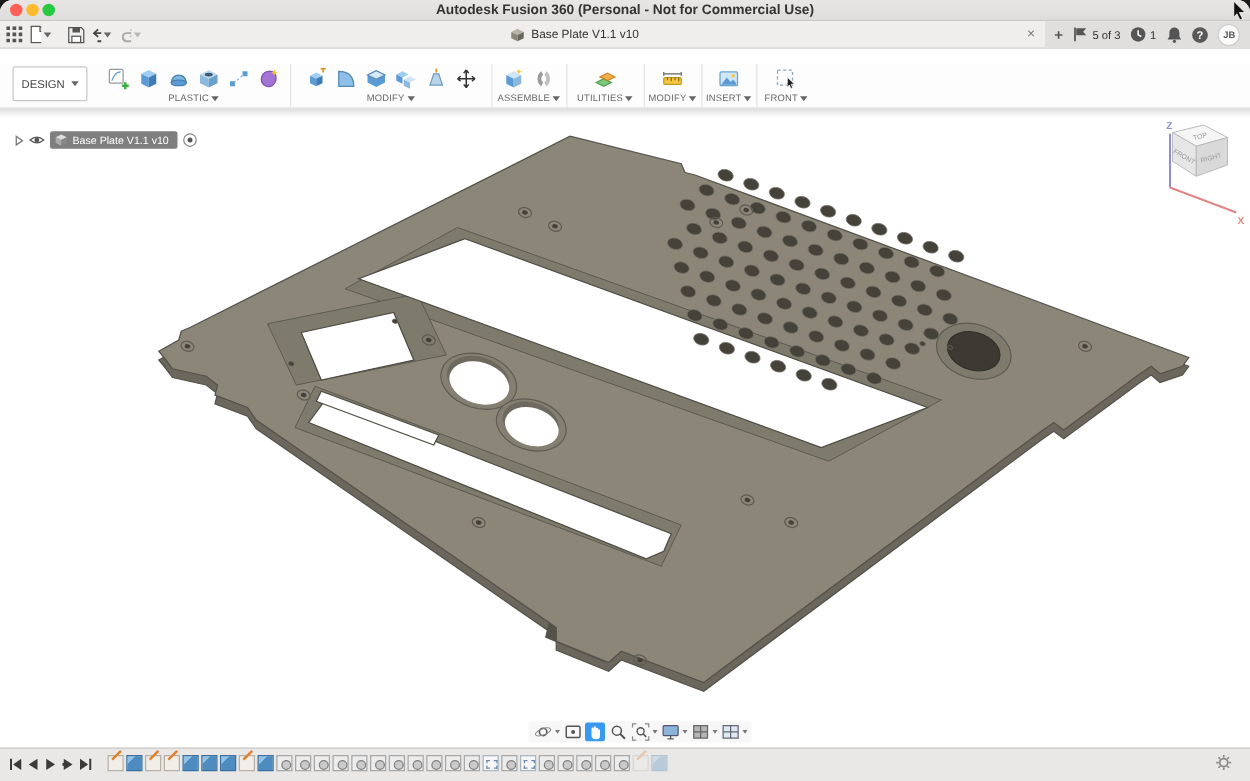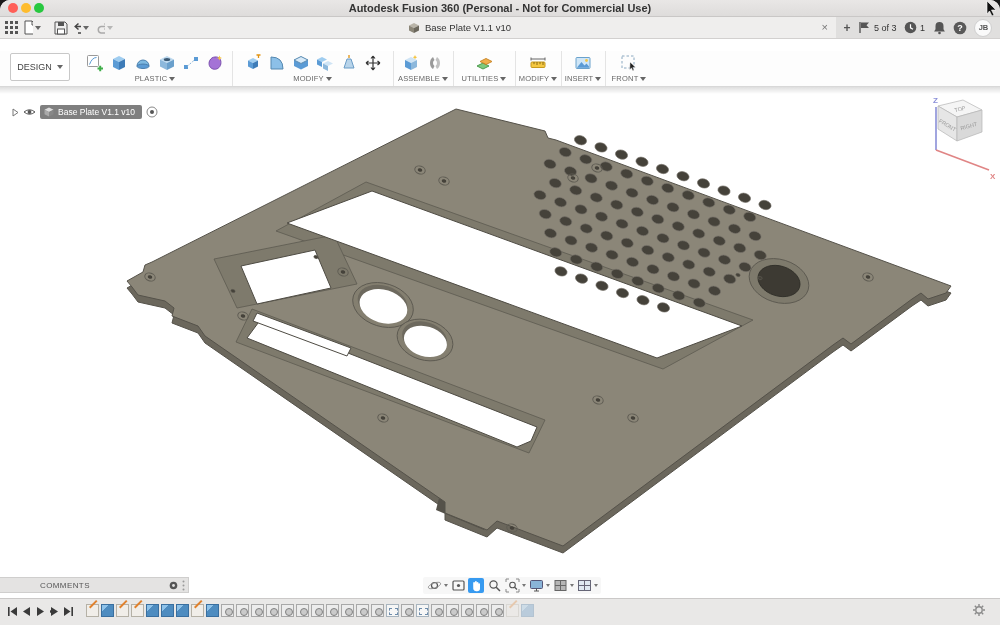--- a/index.html
+++ b/index.html
@@ -483,34 +483,20 @@
           <polygon points="9.5,2.8 5,5 5,9.5 9.5,7.3" fill="#888"></polygon>
         </svg>
       <span>Base Plate V1.1 v10</span>
     </span>
     <svg width="12" height="12">
         <circle cx="6" cy="6" r="5" fill="#fff" stroke="#888"></circle>
         <circle cx="6" cy="6" r="2" fill="#555"></circle>
       </svg>
   </div>
 
-  <div class="panelbar" style="left:0;top:577px;">
-    <span class="ptitle">COMMENTS</span>
-    <span class="pright">
-      <svg width="9" height="9">
-          <circle cx="4.5" cy="4.5" r="3.8" fill="#555"></circle>
-          <circle cx="4.5" cy="4.5" r="1.4" fill="#e4e3e2"></circle>
-        </svg>
-      <svg width="3" height="11">
-          <circle cx="1.5" cy="1.5" r="1" fill="#999"></circle>
-          <circle cx="1.5" cy="5.5" r="1" fill="#999"></circle>
-          <circle cx="1.5" cy="9.5" r="1" fill="#999"></circle>
-        </svg>
-    </span>
-  </div>
 
   <div class="navbar">
     <span class="nbtn">
         <svg width="15" height="15">
           <circle cx="7.5" cy="7.5" r="3" fill="none" stroke="#555" stroke-width="1.2"></circle>
           <ellipse cx="7.5" cy="7.5" rx="6.5" ry="2.5" fill="none" stroke="#888" stroke-width=".8" transform="rotate(-20 7.5 7.5)"></ellipse>
         </svg>
       </span>
     <span class="ncaret"></span>
     <span class="nbtn">

